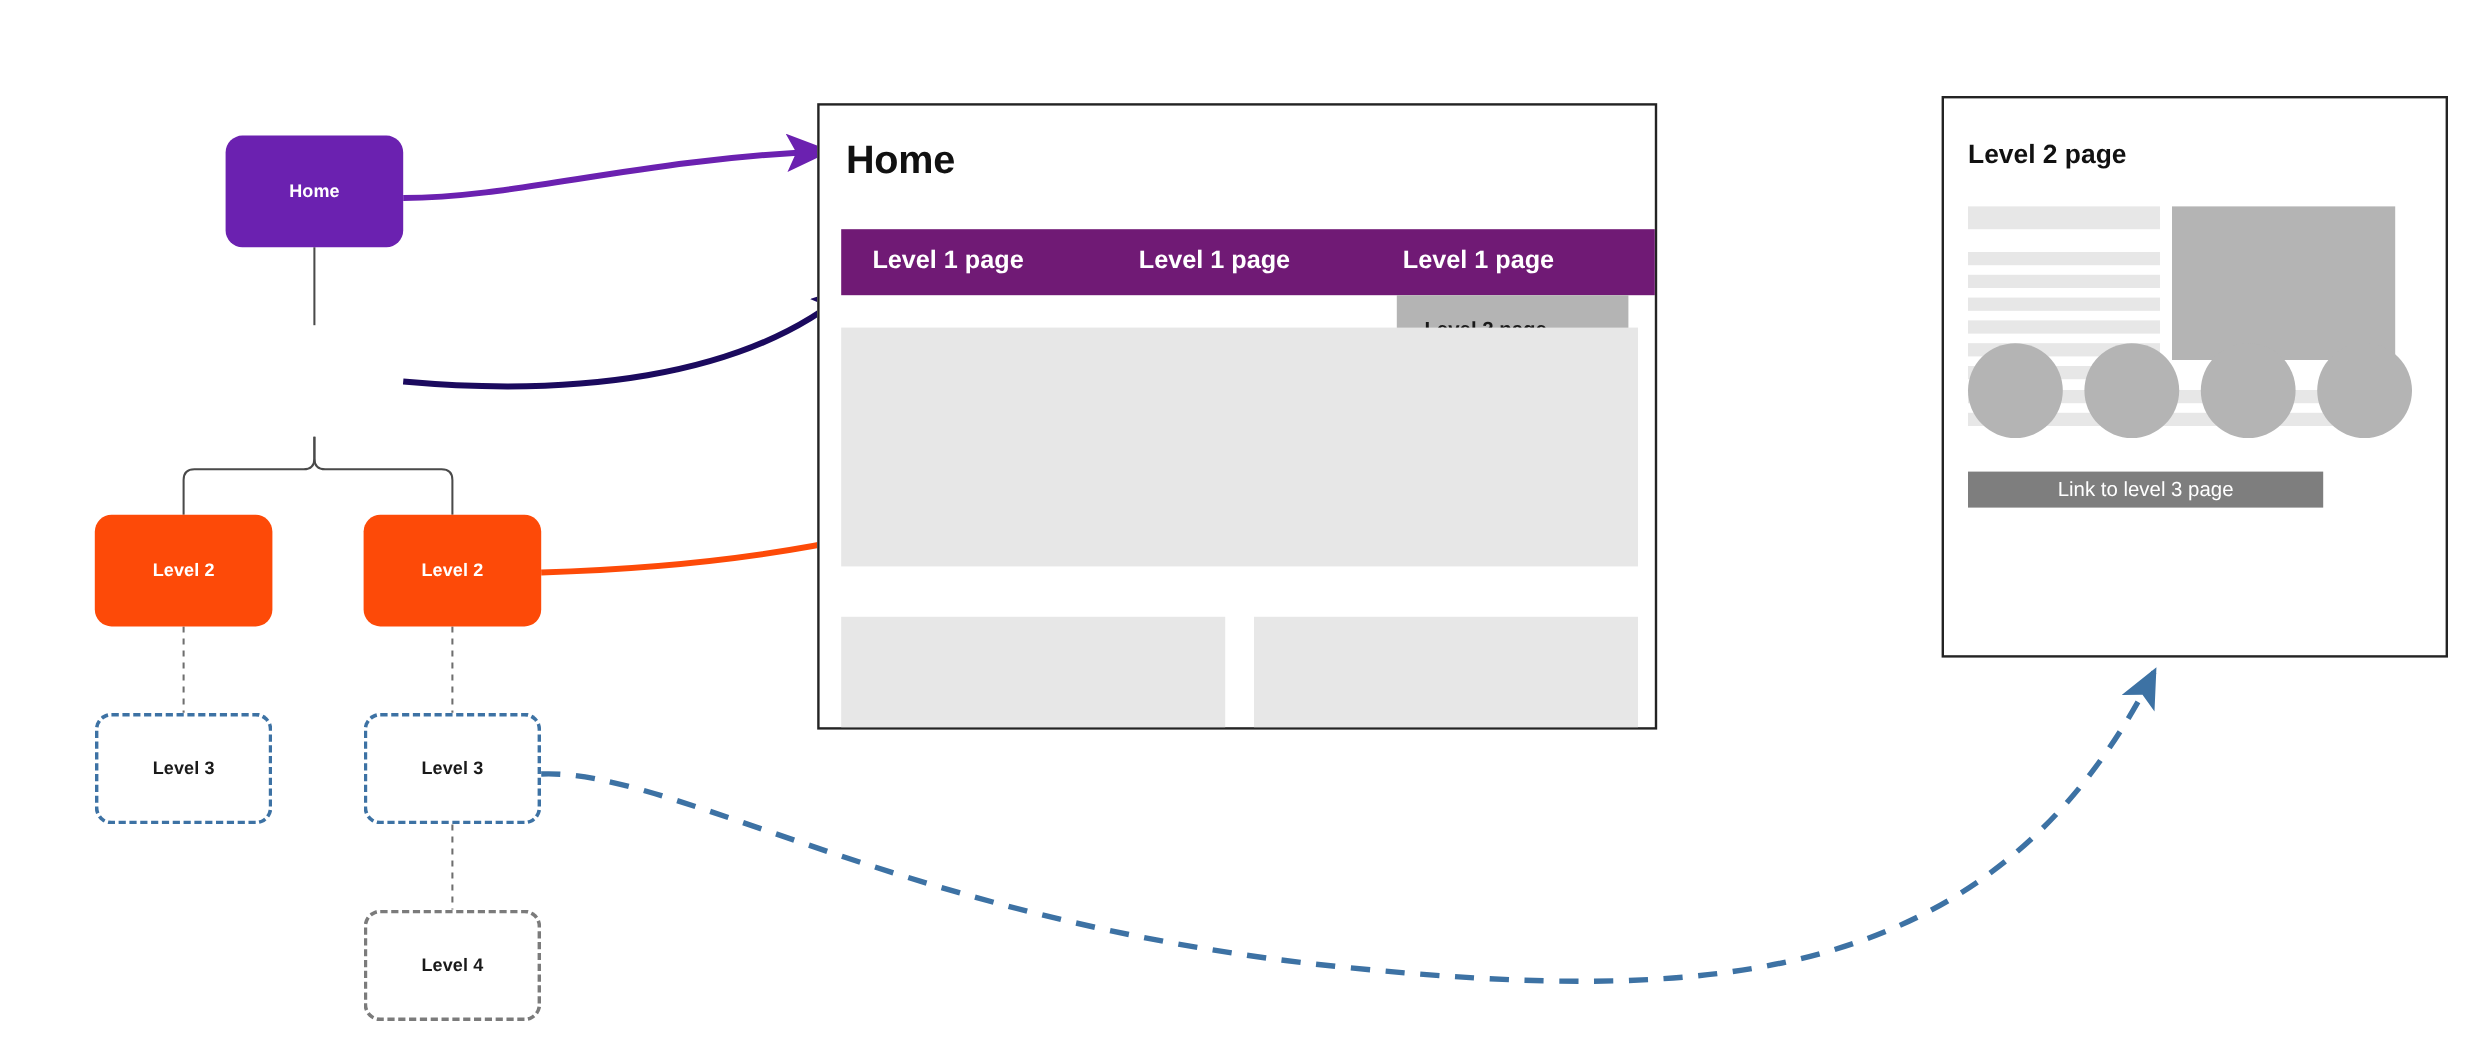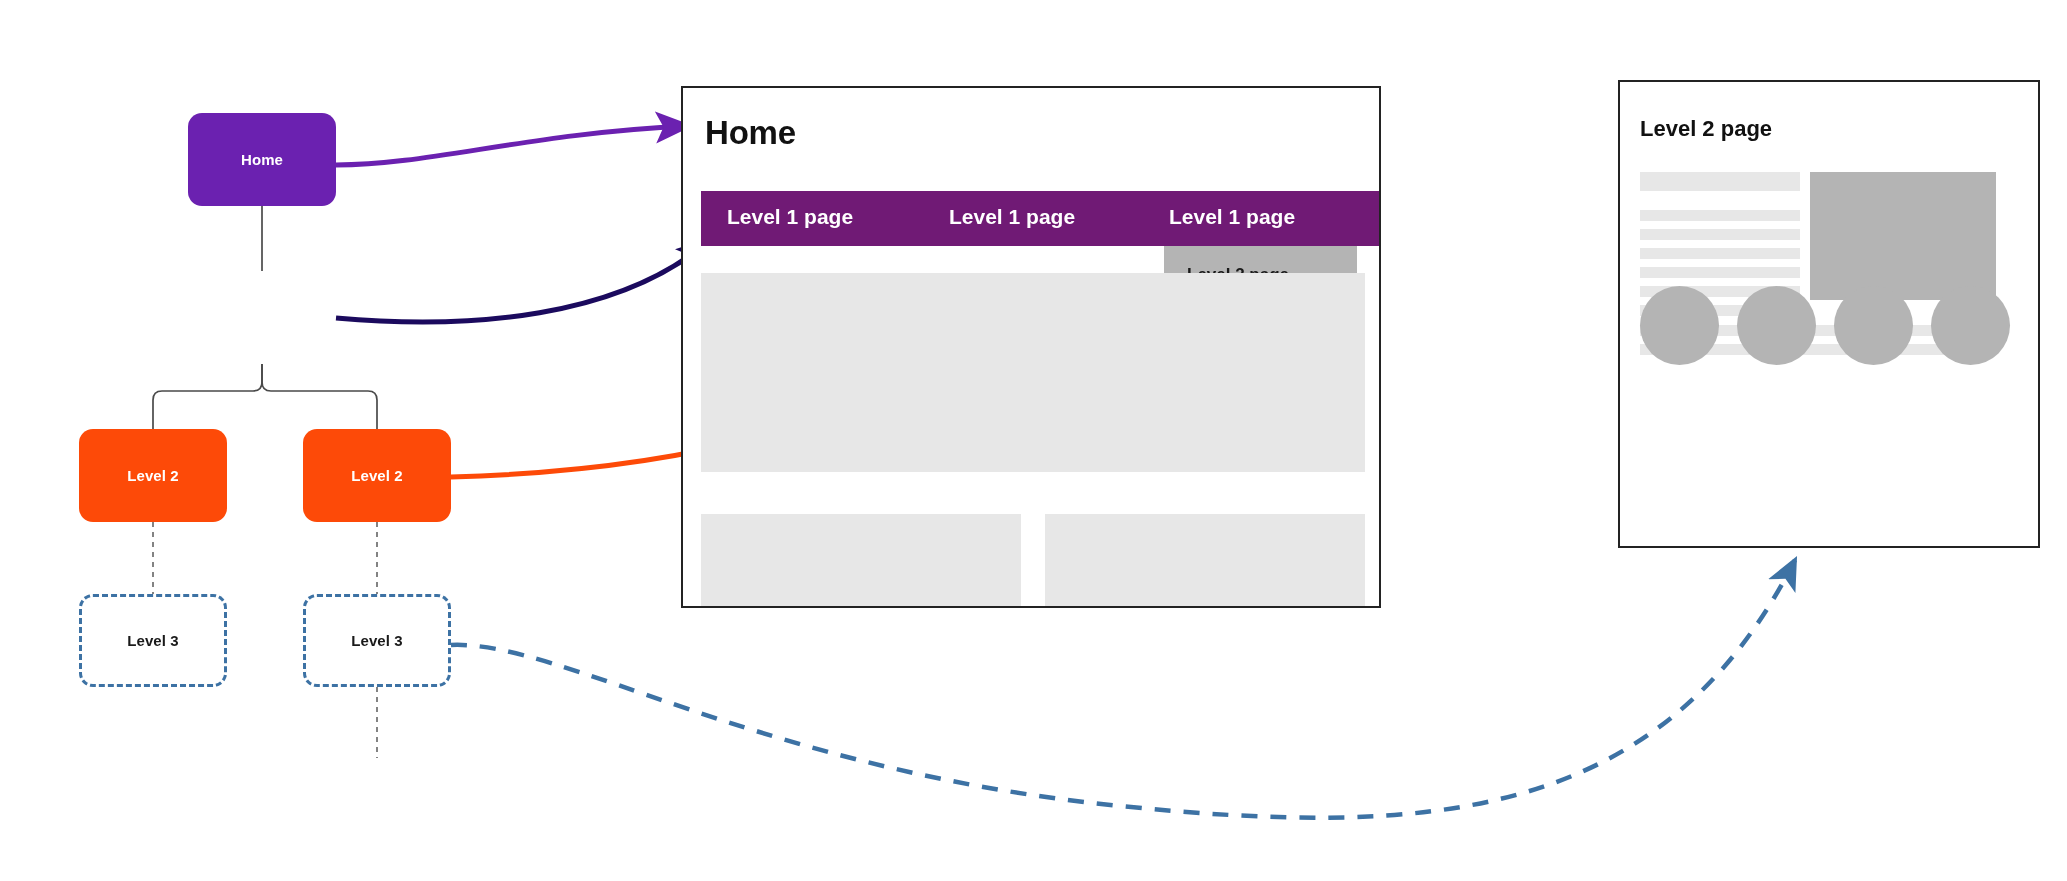--- a/index.html
+++ b/index.html
@@ -248,20 +248,23 @@
   </div>
   <div class="node solid" id="node-level2b">
     <span>Level 2</span>
   </div>
   <div class="node dashed" id="node-level3a">
     <span>Level 3</span>
   </div>
   <div class="node dashed" id="node-level3b">
     <span>Level 3</span>
   </div>
+  <div class="node dashed gray" id="node-level4">
+    <span>Level 4</span>
+  </div>
 
   <div id="browser-mock">
 
     <div id="browser-title">Home</div>
 
     <div id="browser-nav">
       <div class="nav-item" id="nav-item-0">Level 1 page</div>
       <div class="nav-item" id="nav-item-1">Level 1 page</div>
       <div class="nav-item" id="nav-item-2">Level 1 page</div>
     </div>
@@ -290,15 +293,16 @@
         <div class="text-line" style="left: 20px; top: 243px; width: 356px; height: 11px;"></div>
         <div class="text-line" style="left: 20px; top: 262px; width: 356px; height: 11px;"></div>
       </div>
     <div id="card-image"></div>
 
     <div class="avatar-circle" id="avatar-0"></div>
     <div class="avatar-circle" id="avatar-1"></div>
     <div class="avatar-circle" id="avatar-2"></div>
     <div class="avatar-circle" id="avatar-3"></div>
 
+    <div id="card-link-button">Link to level 3 page</div>
   </div>
 
 </div>
 
 </body></html>

